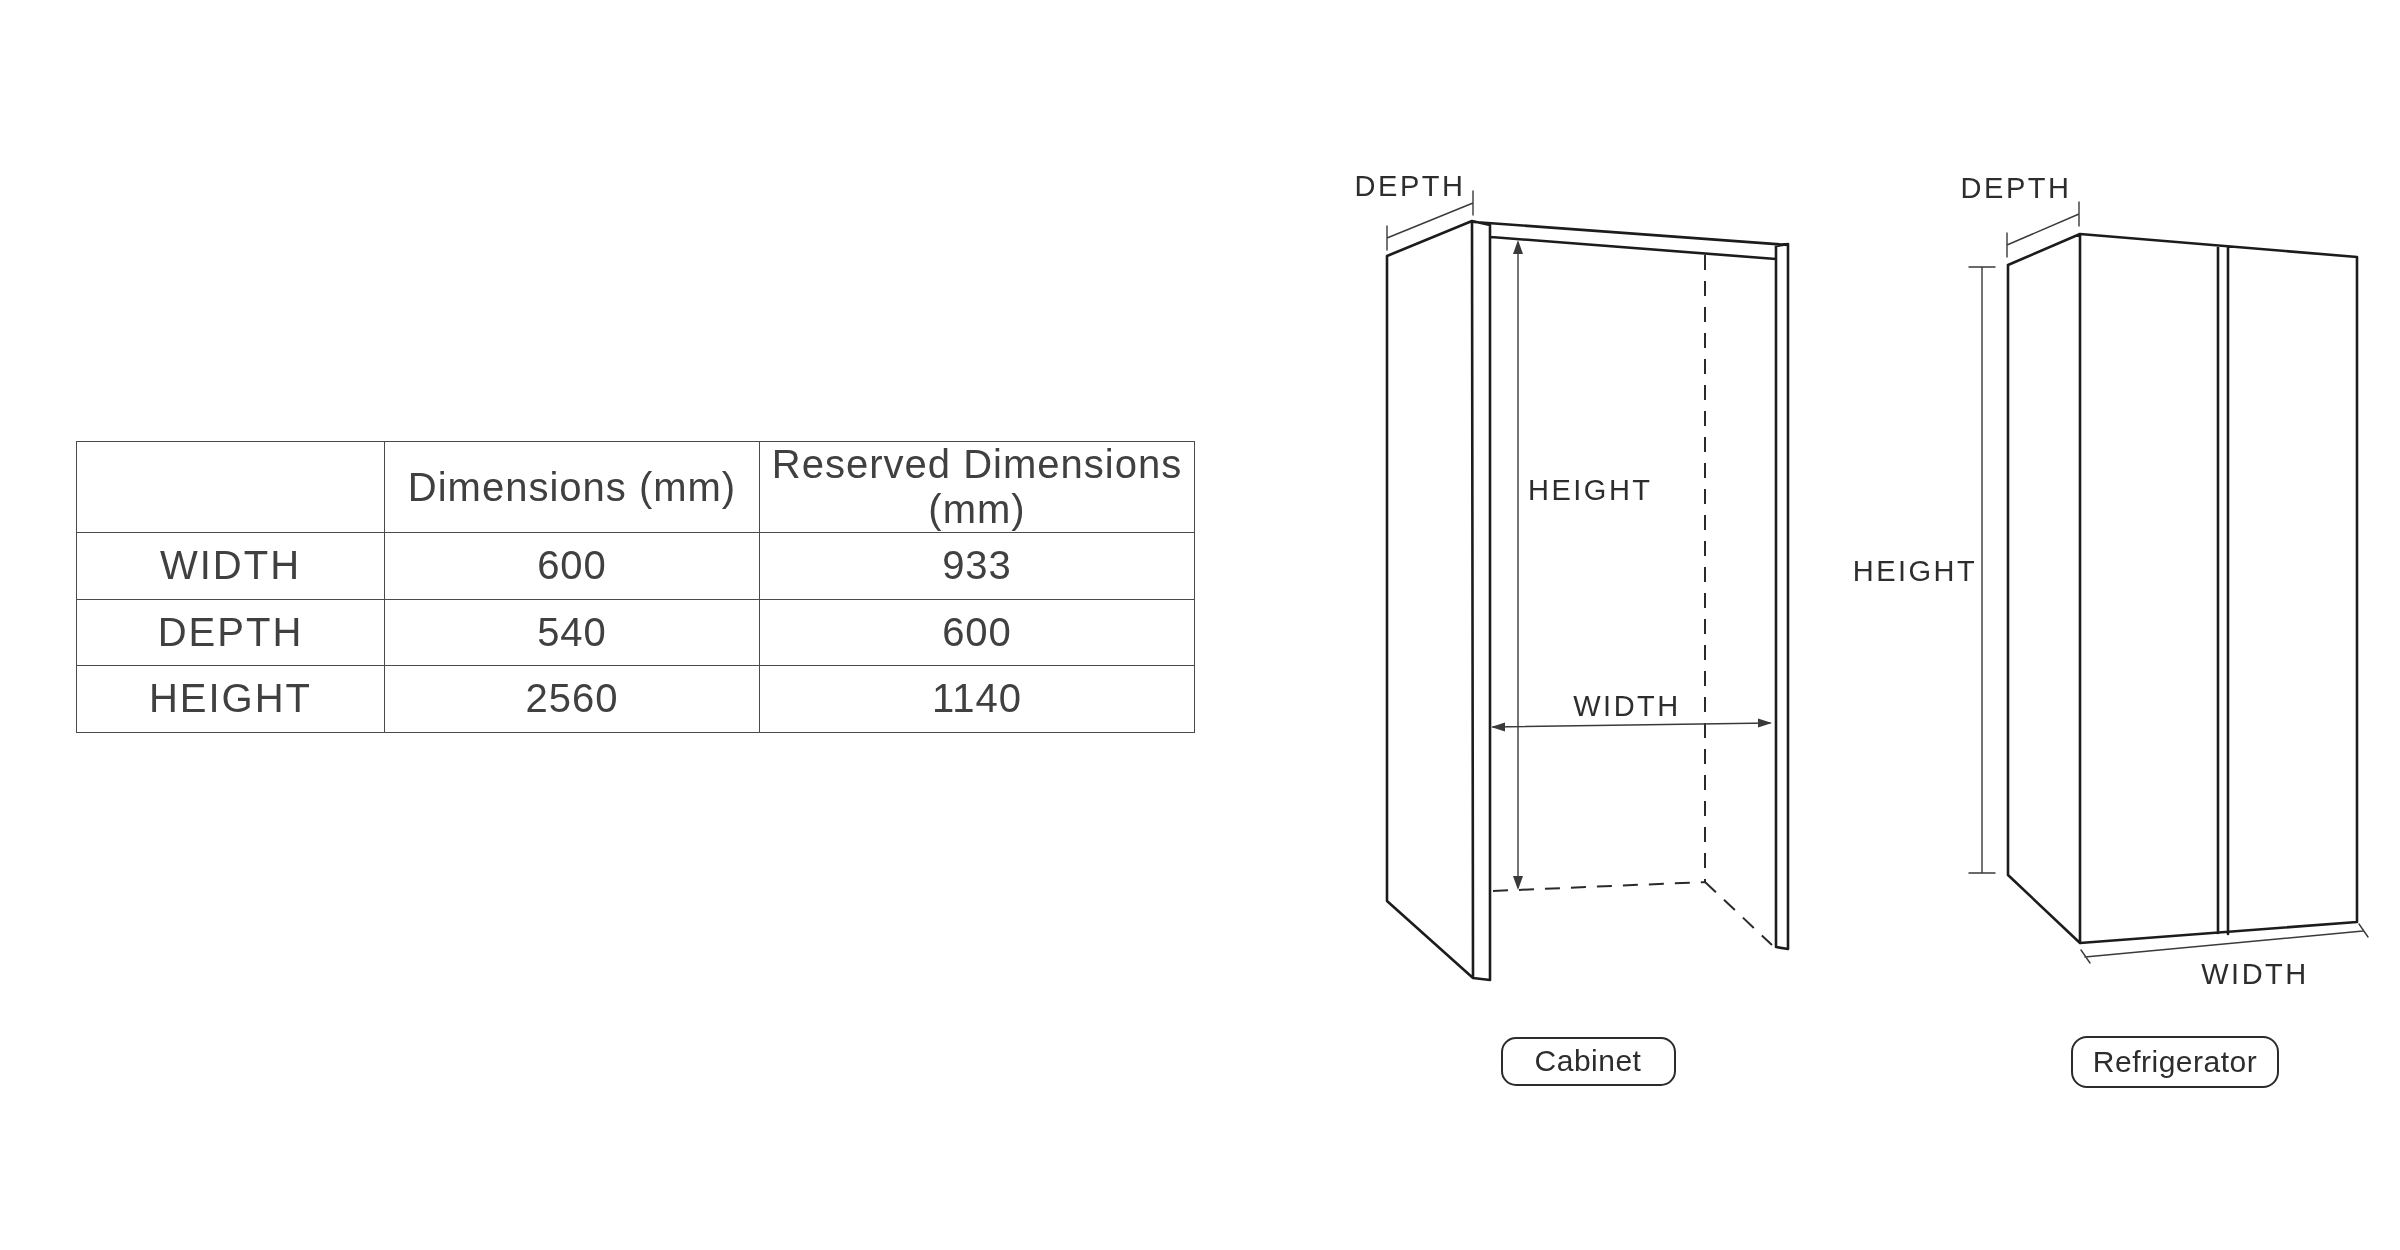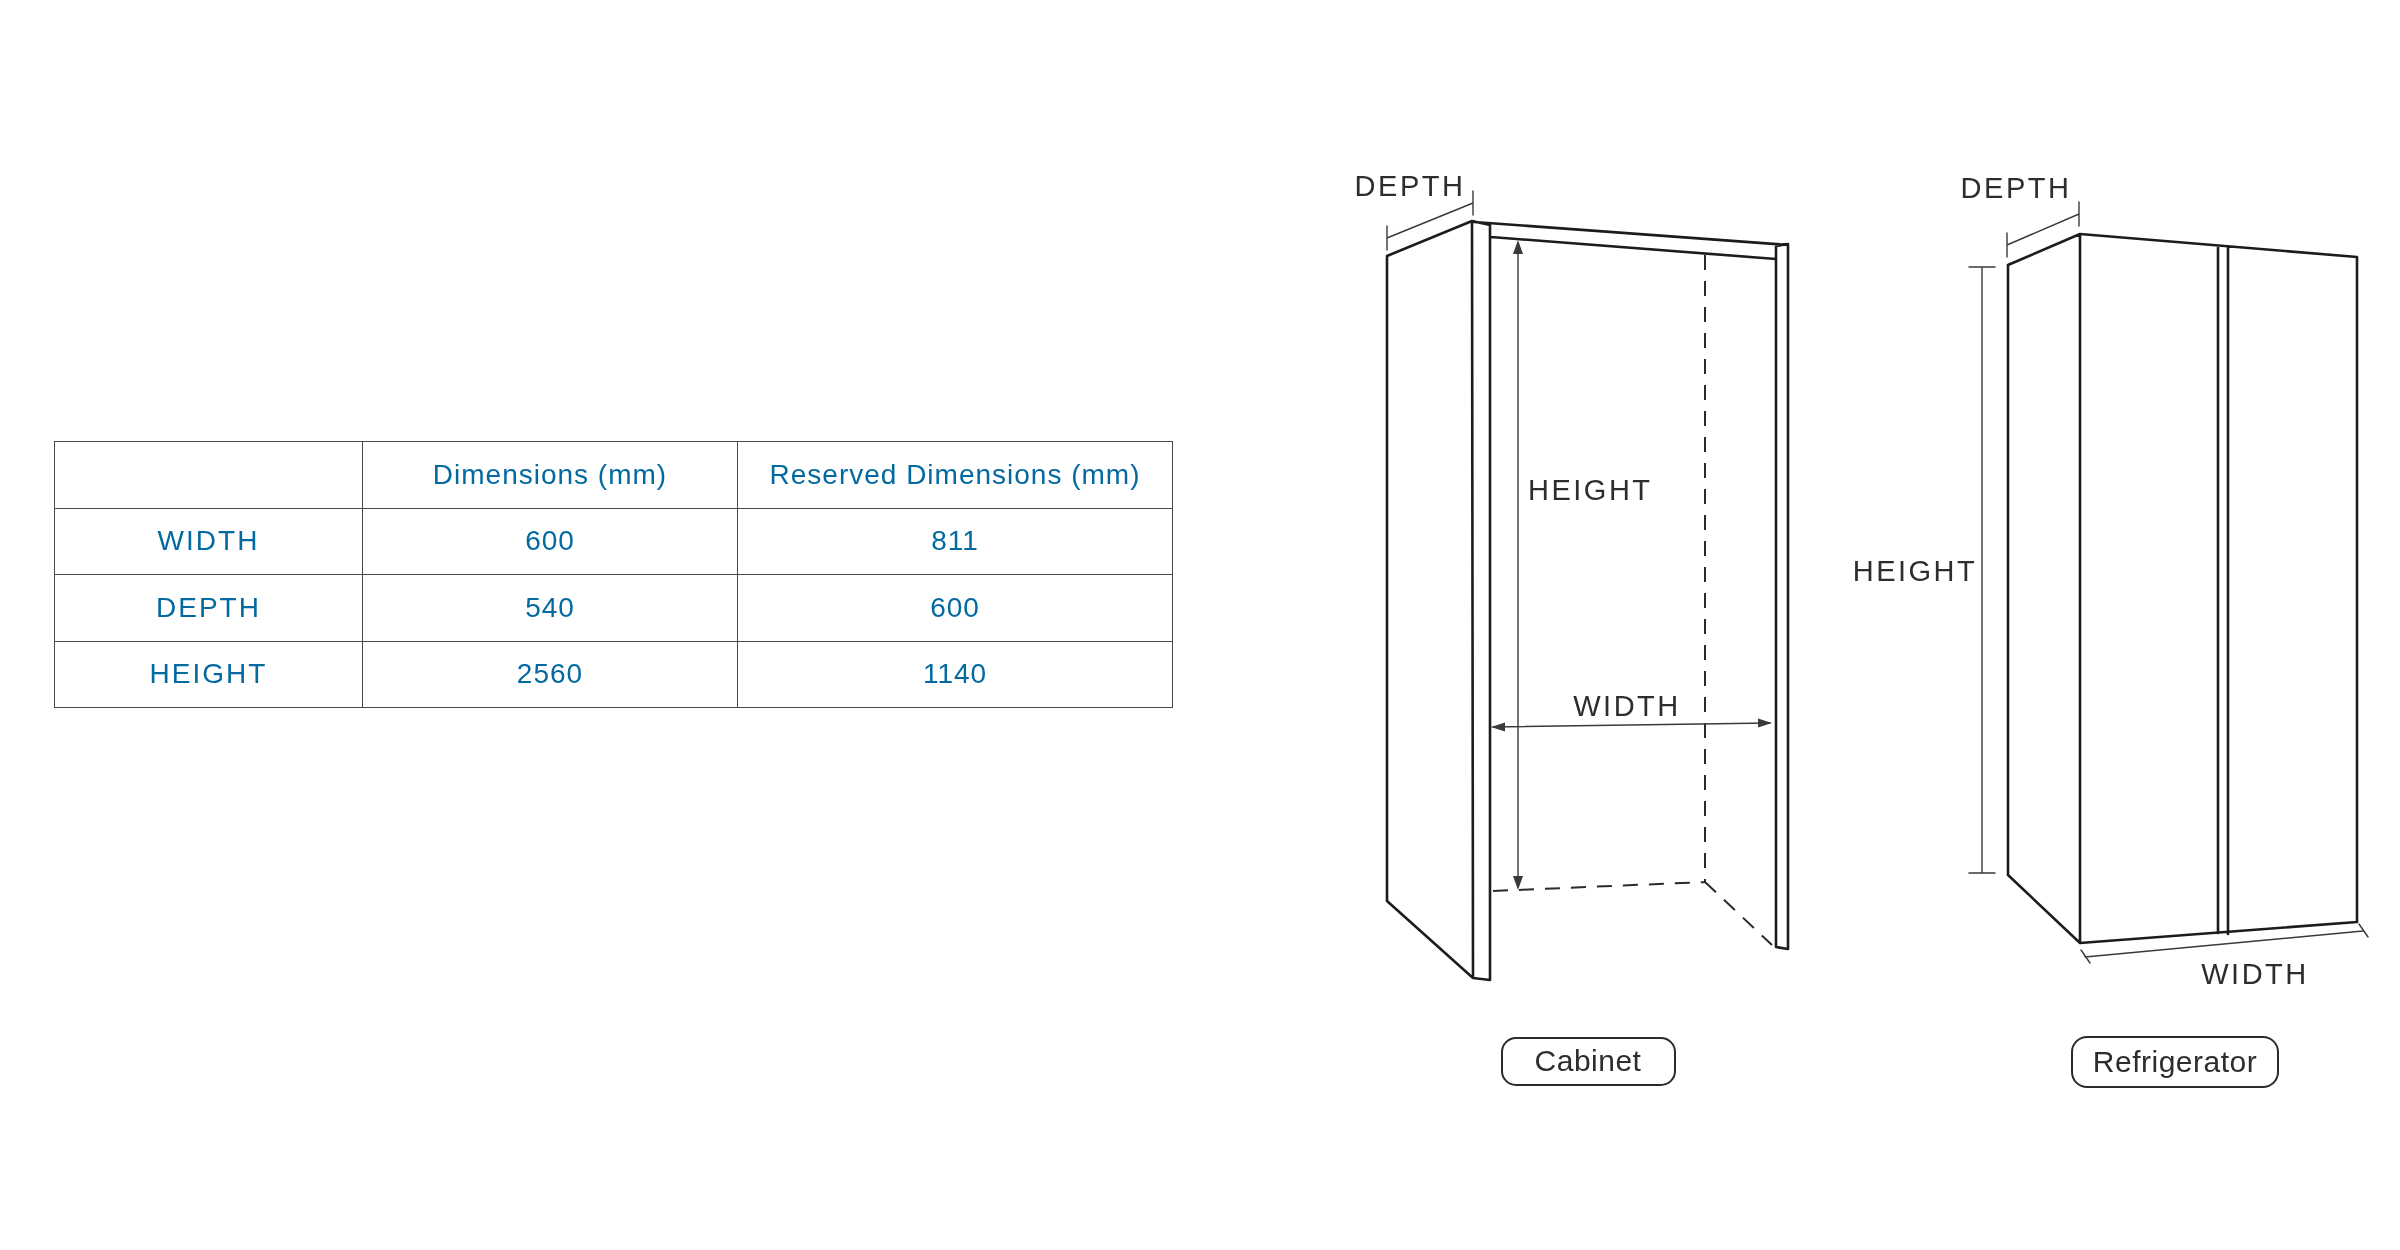--- a/index.html
+++ b/index.html
@@ -6,23 +6,23 @@
   .canvas{
     position:relative;
     width:2400px;height:1250px;
     background:#ffffff;
     font-family:"Liberation Sans","DejaVu Sans",sans-serif;
     color:#3a3a3a;
     overflow:hidden;
   }
   
   table.dims{
-    position:absolute;left:54px;top:441px;
+    position:absolute;left:76px;top:441px;
     border-collapse:collapse;table-layout:fixed;
-    font-size:28px;letter-spacing:1px;color:#0369a1;
+    font-size:40px;letter-spacing:1px;color:#404040;
   }
   table.dims td,table.dims th{
     border:1.5px solid #4a4a4a;
     font-weight:normal;
     text-align:center;vertical-align:middle;
     height:65.5px;padding:0;
   }
   .col-label{width:308px;}
   .col-dim{width:375px;}
   .col-res{width:435px;}
@@ -52,21 +52,21 @@
       <tr>
         <th></th>
         <th>Dimensions (mm)</th>
         <th>Reserved Dimensions (mm)</th>
       </tr>
     </thead>
     <tbody>
       <tr>
         <td class="rowlabel">WIDTH</td>
         <td>600</td>
-        <td>811</td>
+        <td>933</td>
       </tr>
       <tr>
         <td class="rowlabel">DEPTH</td>
         <td>540</td>
         <td>600</td>
       </tr>
       <tr>
         <td class="rowlabel">HEIGHT</td>
         <td>2560</td>
         <td>1140</td>

